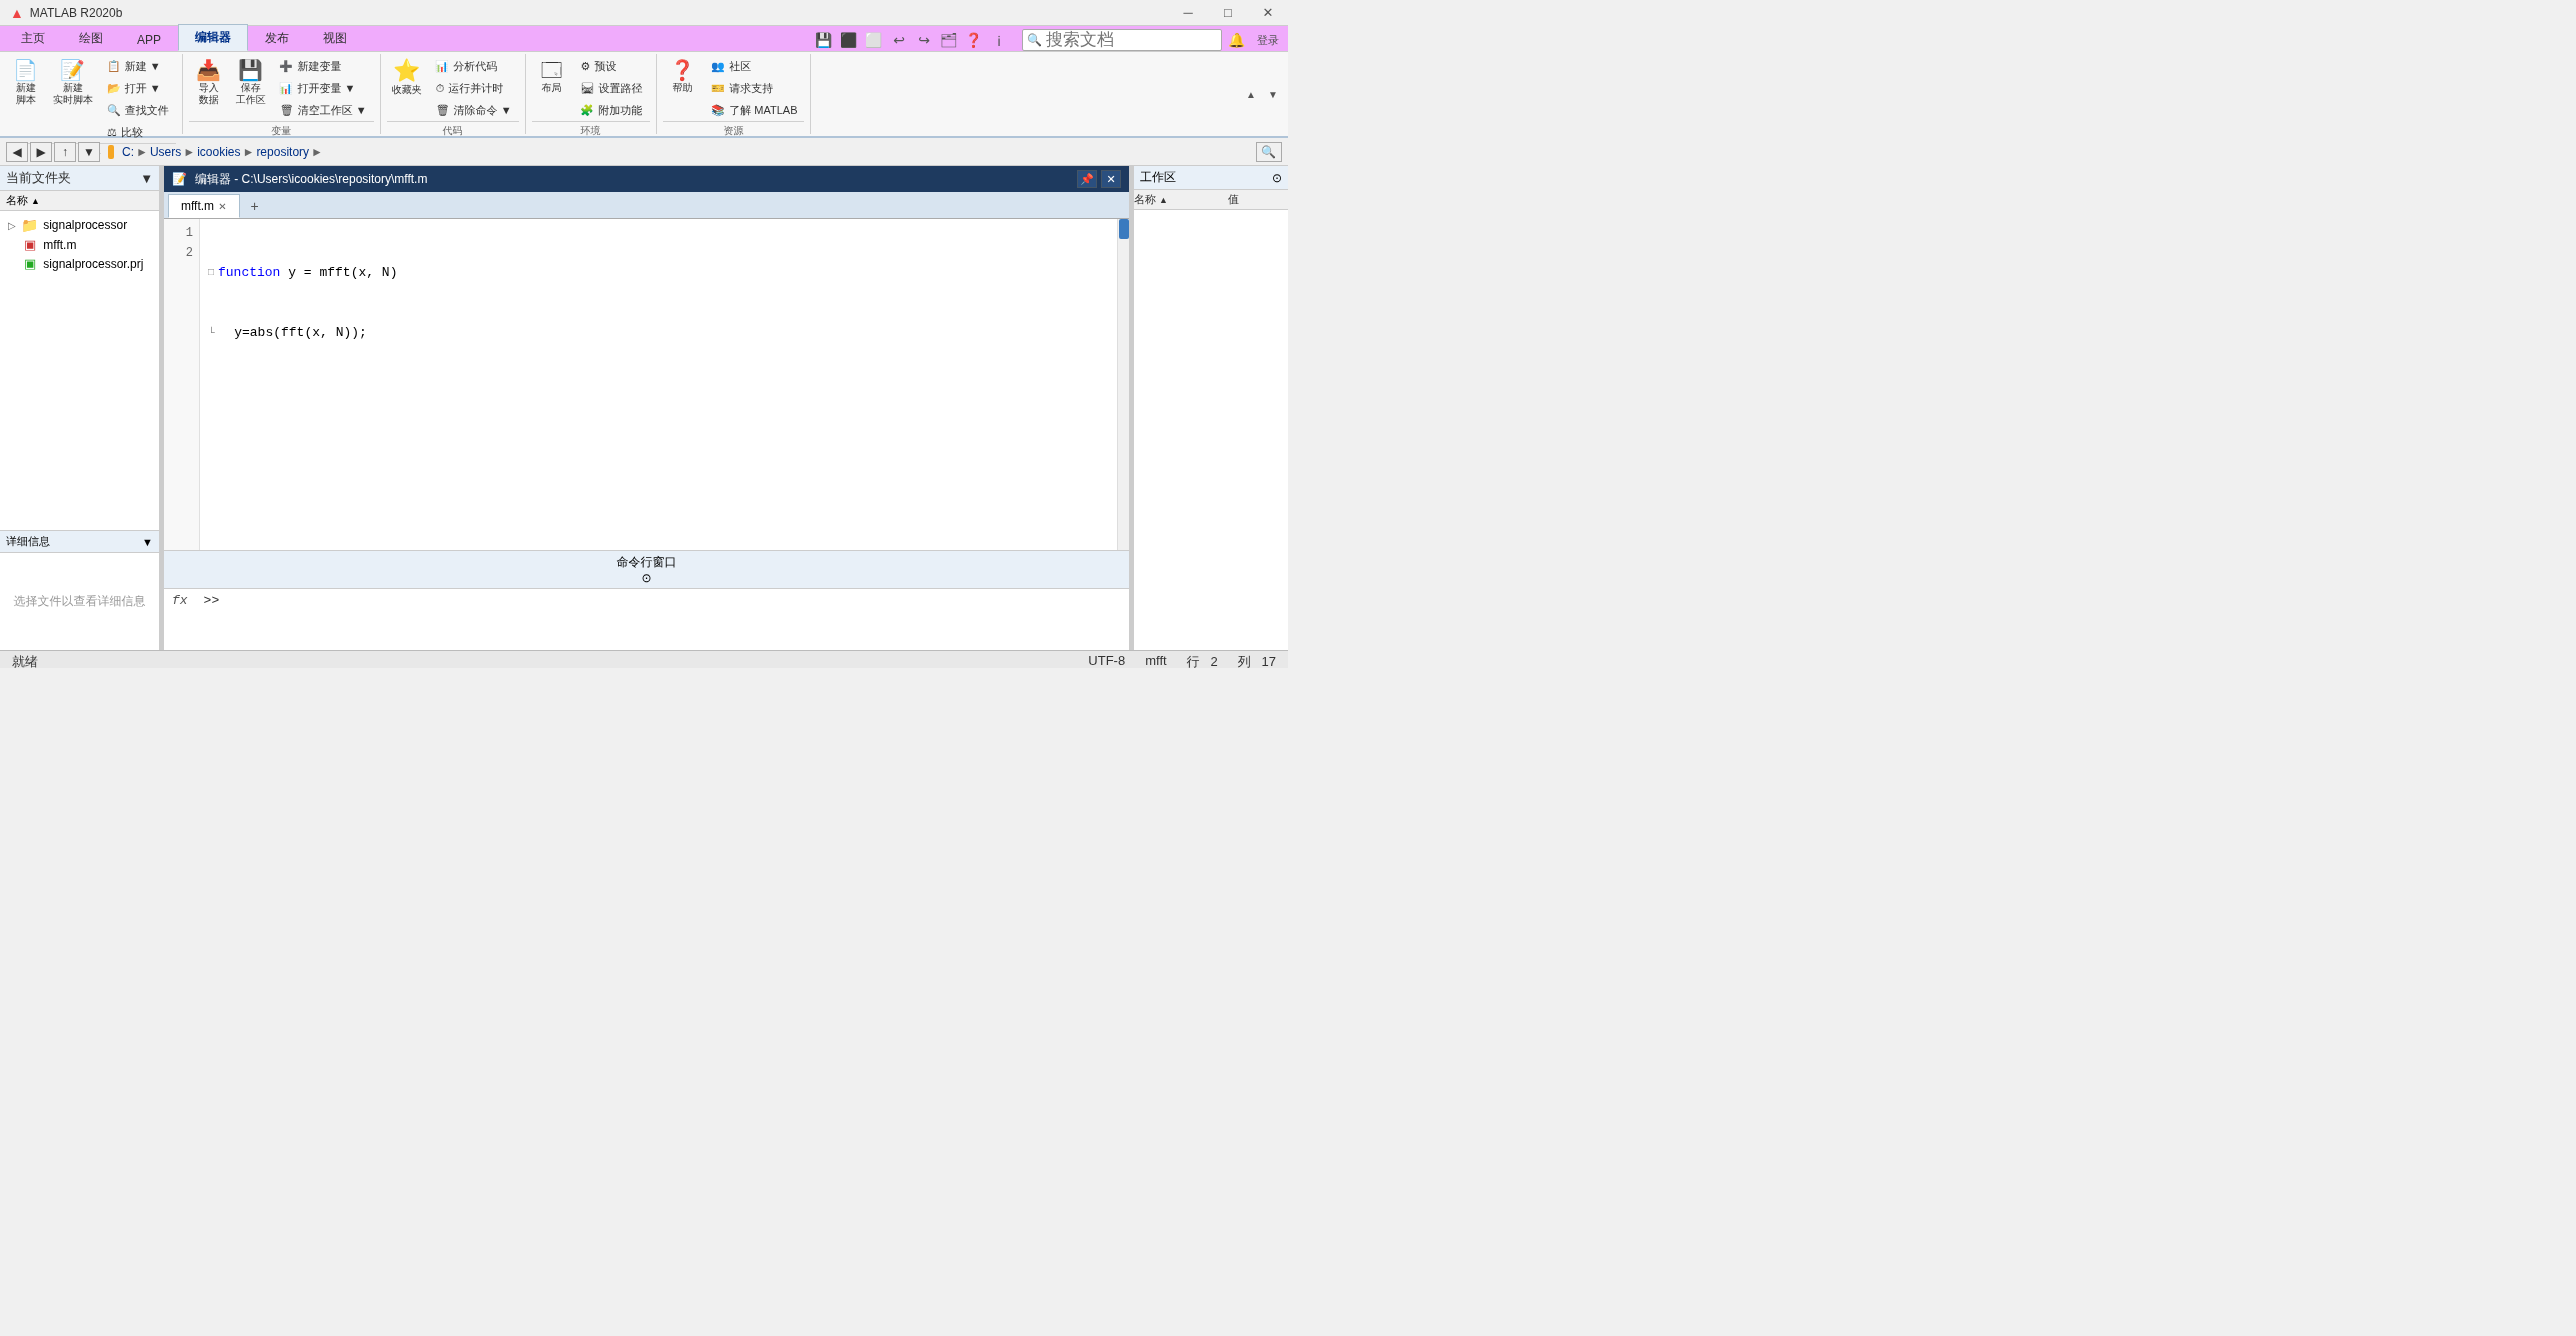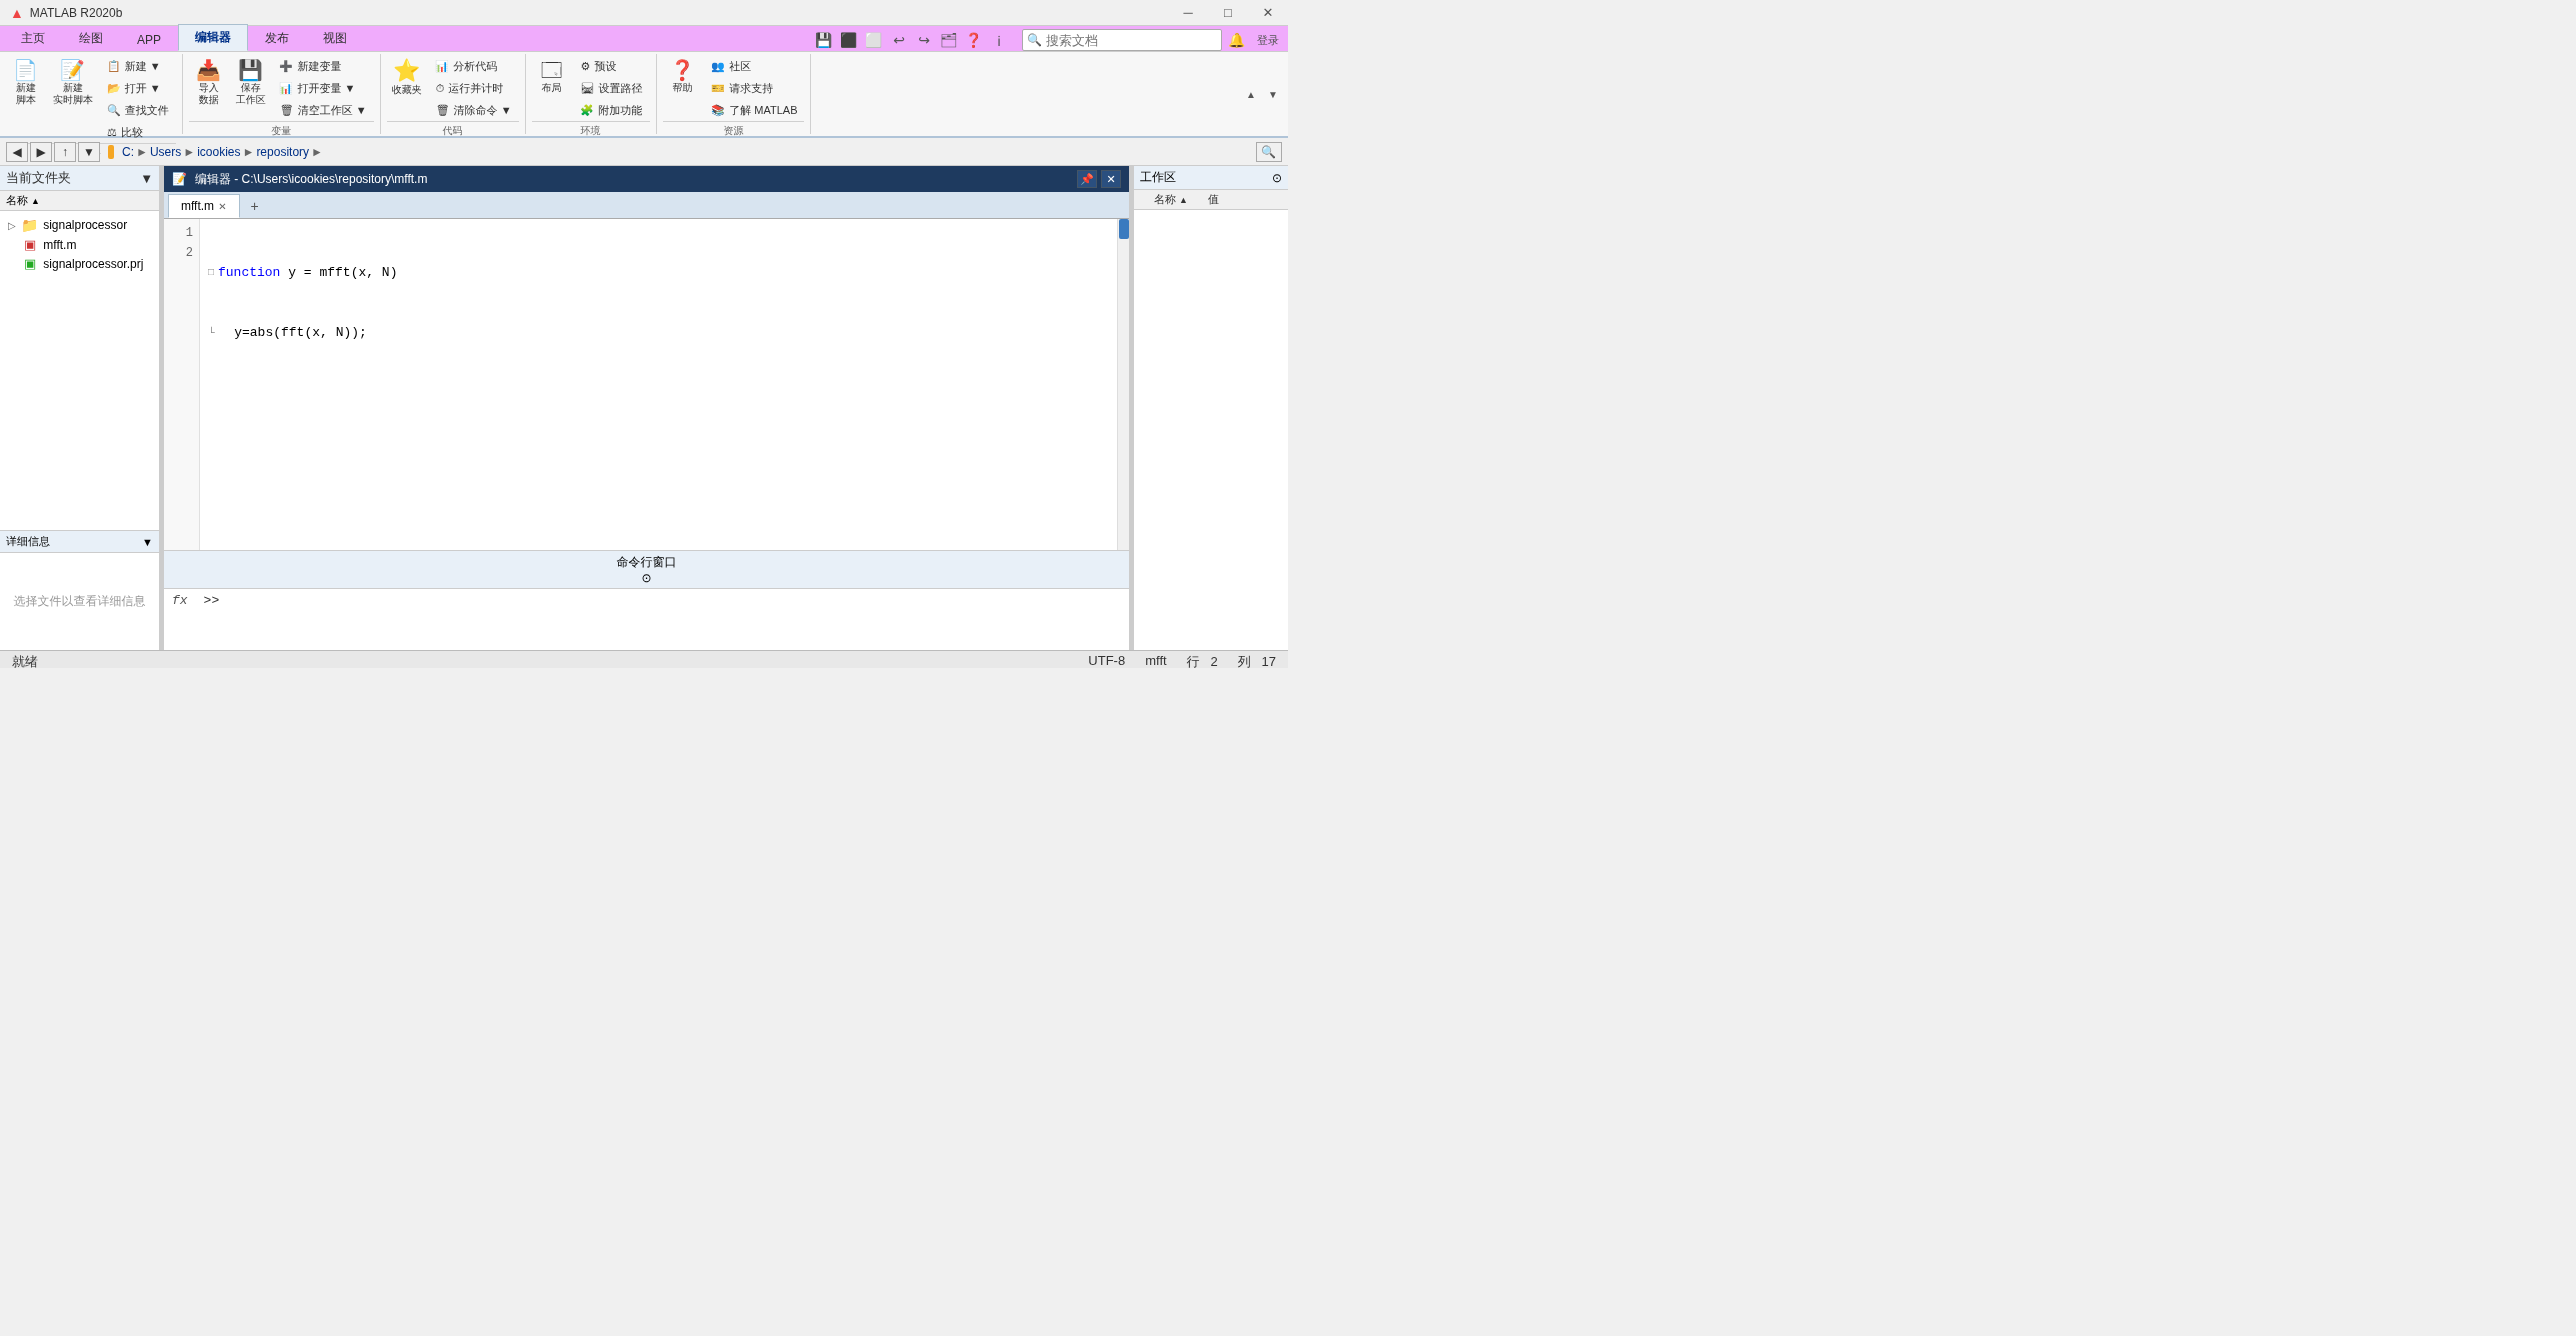--- a/index.html
+++ b/index.html
@@ -310,21 +310,21 @@
       justify-content: space-between;
     }
     #workspace-table {
       flex: 1;
       overflow-y: auto;
     }
     #workspace-cols {
       display: flex;
       background: #f0f0f0;
       border-bottom: 1px solid #ccc;
-      padding: 2px 20px;
+      padding: 2px 0;
       font-size: 11px;
       color: #333;
       gap: 8px;
     }
     .ws-col-name { flex: 1; cursor: pointer; }
     .ws-col-val { width: 60px; }
     
     
     #statusbar {
       height: 22px;
@@ -389,21 +389,21 @@
       align-items: center;
       background: #fff;
       border: 1px solid #aaa;
       border-radius: 2px;
       padding: 1px 4px;
       gap: 4px;
       height: 22px;
       width: 200px;
     }
     #ribbon-search input {
-      border: none; outline: none; font-size: 13px; width: 160px; color: #999;
+      border: none; outline: none; font-size: 17px; width: 160px; color: #999;
     }
     
     .folder-expand { font-size: 10px; color: #666; margin-right: 2px; cursor: pointer; }
     
     #ribbon-toolbar {
       display: flex;
       align-items: stretch;
       background: #f7f7f7;
       height: 86px;
       padding: 2px 0;

